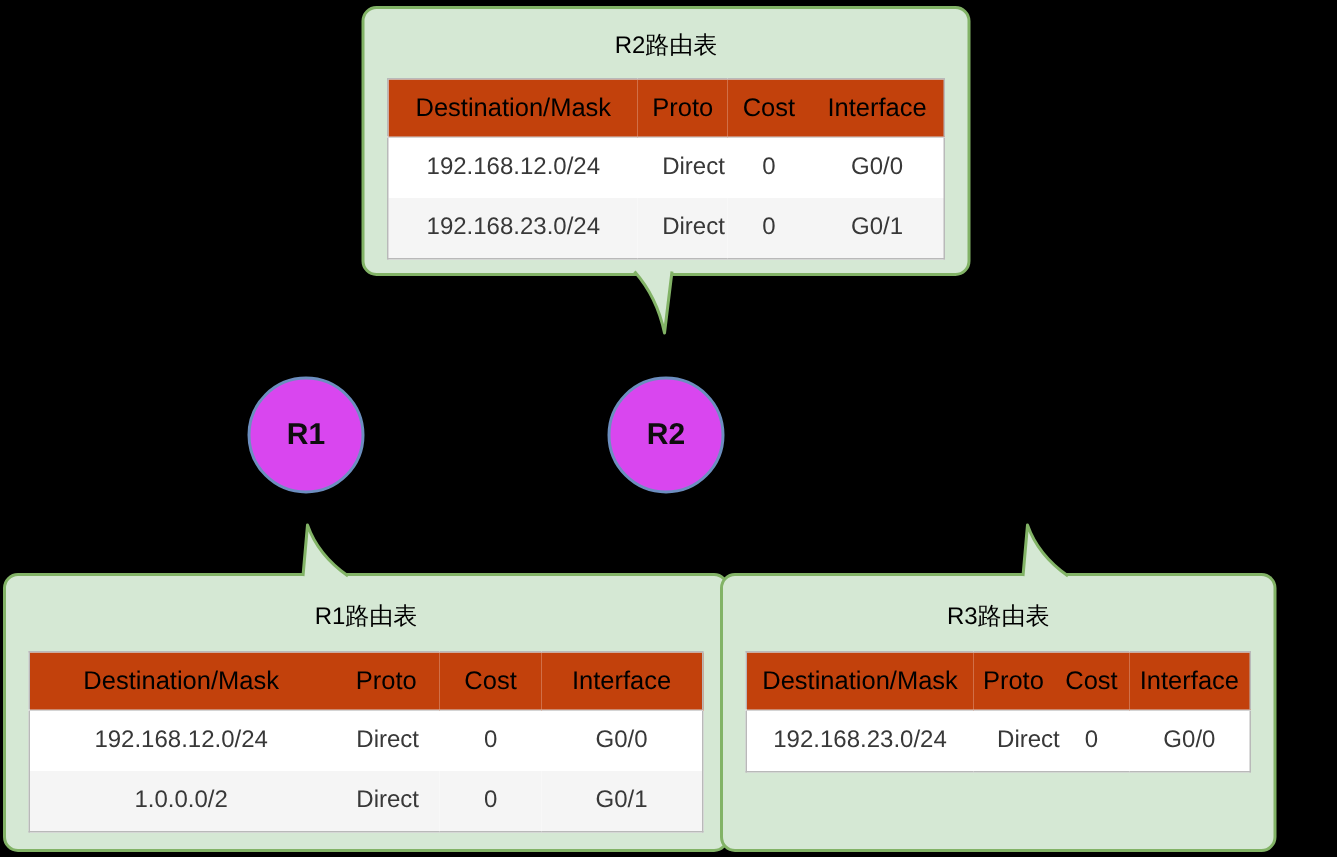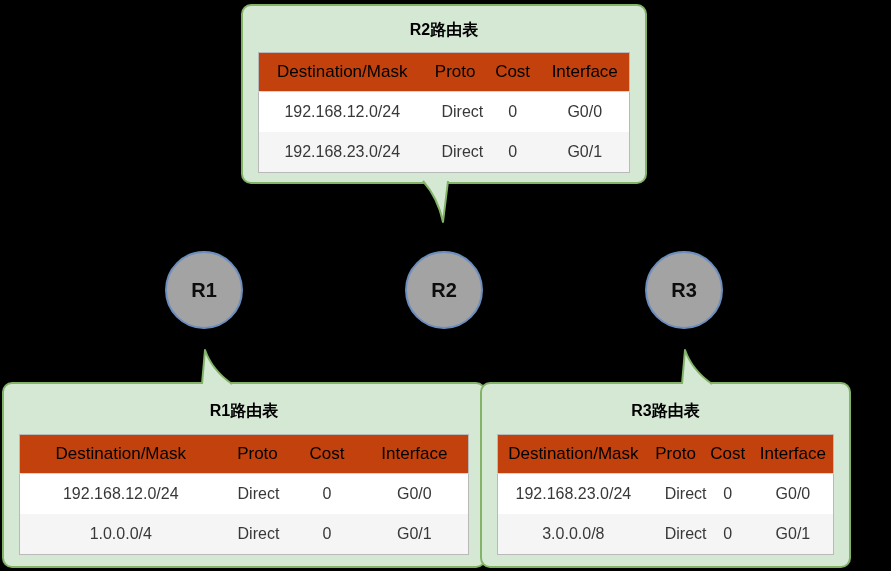--- a/index.html
+++ b/index.html
@@ -24,21 +24,20 @@
     box-sizing: border-box;
   }
   .callout-title {
     position: absolute;
     top: 14px;
     left: 0;
     right: 0;
     text-align: center;
     font-size: 16px;
     color: #000000;
-    font-weight: bold;
   }
   .callout table {
     position: absolute;
     left: 15px;
     right: 15px;
     width: calc(100% - 30px);
     border-collapse: collapse;
     background: #ffffff;
     border: 1px solid #b9b9b9;
     table-layout: fixed;
@@ -66,21 +65,21 @@
   col.c-dest { width: 45%; }
   col.c-proto { width: 16%; }
   col.c-cost { width: 15%; }
   col.c-iface { width: 24%; }
   
   .router {
     position: absolute;
     width: 78px;
     height: 78px;
     border-radius: 50%;
-    background: #a3a3a3;
+    background: #d946ef;
     border: 2px solid #6c8ebf;
     box-sizing: border-box;
     display: flex;
     align-items: center;
     justify-content: center;
     font-size: 20px;
     font-weight: bold;
     color: #0d0d0d;
   }
   
@@ -149,21 +148,21 @@
         </tr>
       </thead>
       <tbody>
         <tr>
           <td>192.168.12.0/24</td>
           <td>Direct</td>
           <td>0</td>
           <td>G0/0</td>
         </tr>
         <tr class="alt">
-          <td>1.0.0.0/4</td>
+          <td>1.0.0.0/2</td>
           <td>Direct</td>
           <td>0</td>
           <td>G0/1</td>
         </tr>
       </tbody>
     </table>
   </div>
   <svg class="tail" style="left:196px; top:344px;" width="44" height="44">
     <path d="M 6 40 L 9 6 Q 16 26 36 40" fill="#d5e8d4" stroke="#82b366" stroke-width="2" stroke-linejoin="round"></path>
   </svg>
@@ -185,36 +184,27 @@
           <th>Interface</th>
         </tr>
       </thead>
       <tbody>
         <tr>
           <td>192.168.23.0/24</td>
           <td>Direct</td>
           <td>0</td>
           <td>G0/0</td>
         </tr>
-        <tr class="alt">
-          <td>3.0.0.0/8</td>
-          <td>Direct</td>
-          <td>0</td>
-          <td>G0/1</td>
-        </tr>
       </tbody>
     </table>
   </div>
   <svg class="tail" style="left:676px; top:344px;" width="44" height="44">
     <path d="M 6 40 L 9 6 Q 16 26 36 40" fill="#d5e8d4" stroke="#82b366" stroke-width="2" stroke-linejoin="round"></path>
   </svg>
 
   <div class="router" style="left:165px; top:251px;">
     <span>R1</span>
   </div>
   <div class="router" style="left:405px; top:251px;">
     <span>R2</span>
   </div>
-  <div class="router" style="left:645px; top:251px;">
-    <span>R3</span>
-  </div>
 
 </div>
 
 </body></html>

